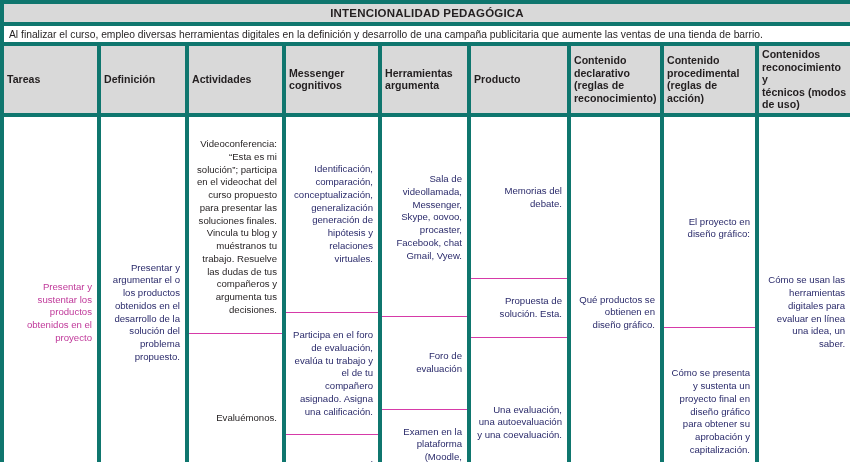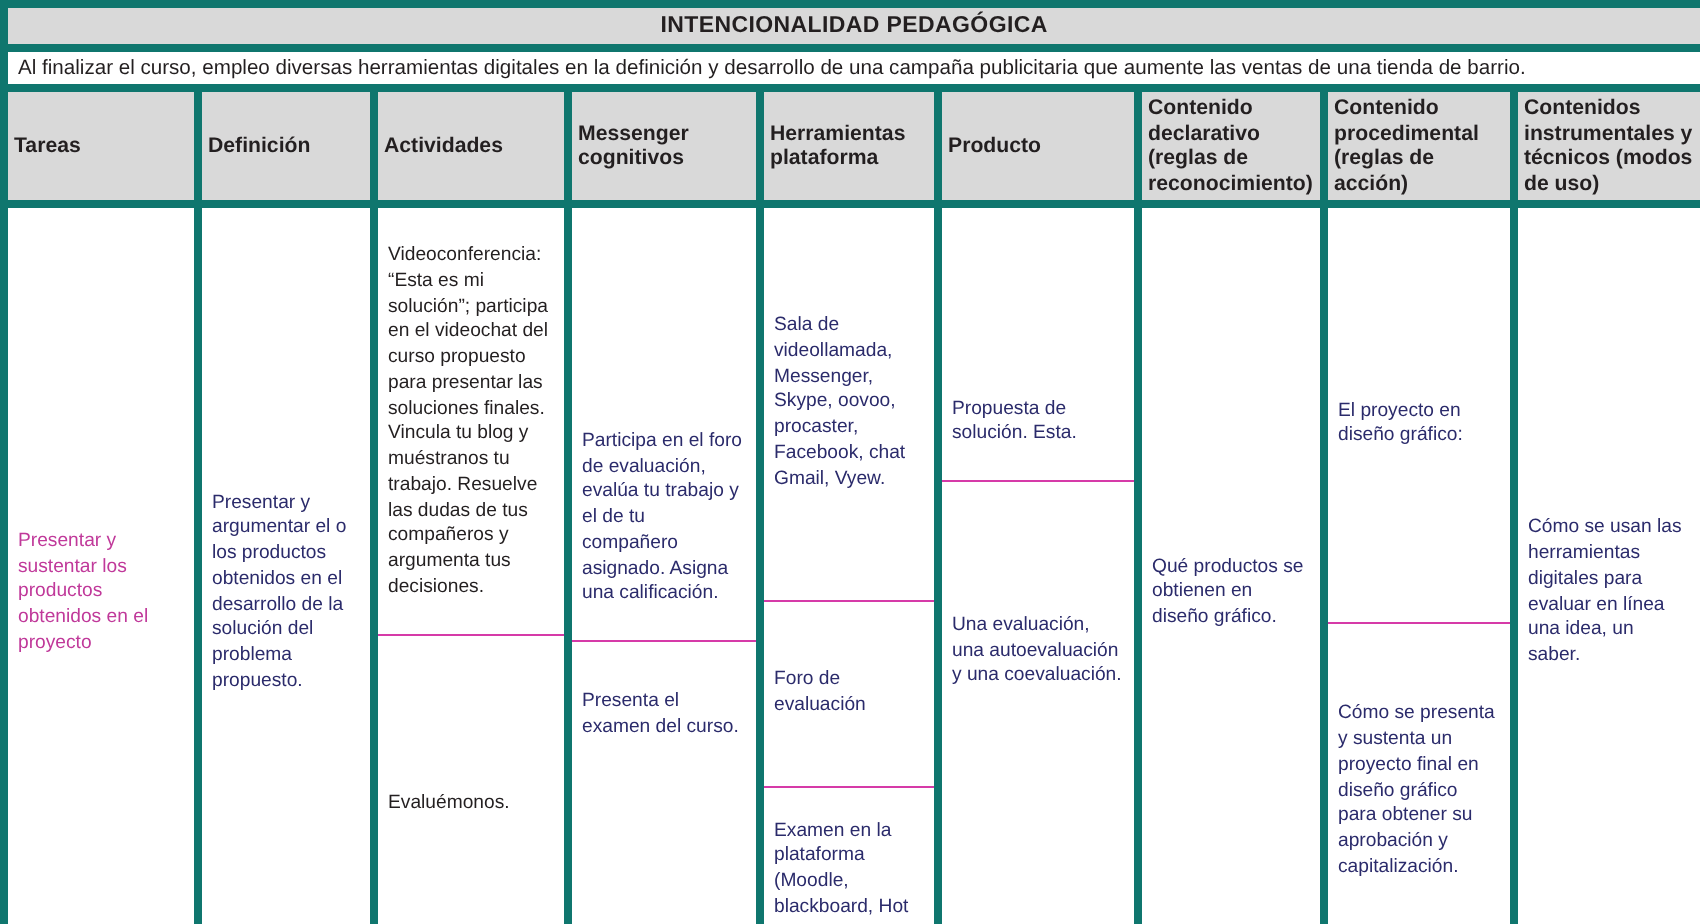--- a/index.html
+++ b/index.html
@@ -68,21 +68,21 @@
     vertical-align: middle;
   }
 
   
   .body-cell {
     font-size: 9.6px;
     line-height: 1.33;
     color: #2b2b6b;
     padding: 16px 5px !important;
     vertical-align: middle;
-    text-align: left;
+    text-align: right;
     background: #ffffff;
   }
   .body-cell.dark { color: #231f20; }
   .body-cell.magenta { color: #c0399a; }
   .body-cell.top { vertical-align: top; }
 
   
   .sub {
     width: 100%;
     height: 100%;
@@ -134,40 +134,40 @@
       </td>
       <td class="head-cell">
         <span>Actividades</span>
       </td>
       <td class="head-cell">
         <span>Messenger</span><br>
         <span>cognitivos</span>
       </td>
       <td class="head-cell">
         <span>Herramientas</span><br>
-        <span>plataforma</span>
+        <span>argumenta</span>
       </td>
       <td class="head-cell">
         <span>Producto</span>
       </td>
       <td class="head-cell">
         <span>Contenido</span><br>
         <span>declarativo</span><br>
         <span>(reglas de</span><br>
         <span>reconocimiento)</span>
       </td>
       <td class="head-cell">
         <span>Contenido</span><br>
         <span>procedimental</span><br>
         <span>(reglas de</span><br>
         <span>acción)</span>
       </td>
       <td class="head-cell">
         <span>Contenidos</span><br>
-        <span>instrumentales y</span><br>
+        <span>reconocimiento y</span><br>
         <span>técnicos (modos</span><br>
         <span>de uso)</span>
       </td>
     </tr>
 
     <tr style="height:366px">
 
       <td class="body-cell magenta">Presentar y sustentar los productos obtenidos en el proyecto</td>
 
       <td class="body-cell">Presentar y argumentar el o los productos obtenidos en el desarrollo de la solución del problema propuesto.</td>
@@ -181,20 +181,23 @@
           <tr style="height:170px">
                   <td class="body-cell dark">Evaluémonos.</td>
                 </tr>
         </tbody>
             </table>
       </td>
 
       <td class="host">
         <table class="sub">
           <tbody>
+                <tr style="height:196px">
+                  <td class="body-cell">Identificación, comparación, conceptualización, generalización generación de hipótesis y relaciones virtuales.</td>
+                </tr>
           <tr style="height:96px">
                   <td class="body-cell">Participa en el foro de evaluación, evalúa tu trabajo y el de tu compañero asignado. Asigna una calificación.</td>
                 </tr>
           <tr style="height:74px">
                   <td class="body-cell">Presenta el examen del curso.</td>
                 </tr>
         </tbody>
             </table>
       </td>
 
@@ -210,20 +213,23 @@
           <tr style="height:77px">
                   <td class="body-cell">Examen en la plataforma (Moodle, blackboard, Hot Potatoes).</td>
                 </tr>
         </tbody>
             </table>
       </td>
 
       <td class="host">
         <table class="sub">
           <tbody>
+                <tr style="height:161px">
+                  <td class="body-cell">Memorias del debate.</td>
+                </tr>
           <tr style="height:35px">
                   <td class="body-cell top">Propuesta de solución. Esta.</td>
                 </tr>
           <tr style="height:170px">
                   <td class="body-cell">Una evaluación, una autoevaluación y una coevaluación.</td>
                 </tr>
         </tbody>
             </table>
       </td>
 

